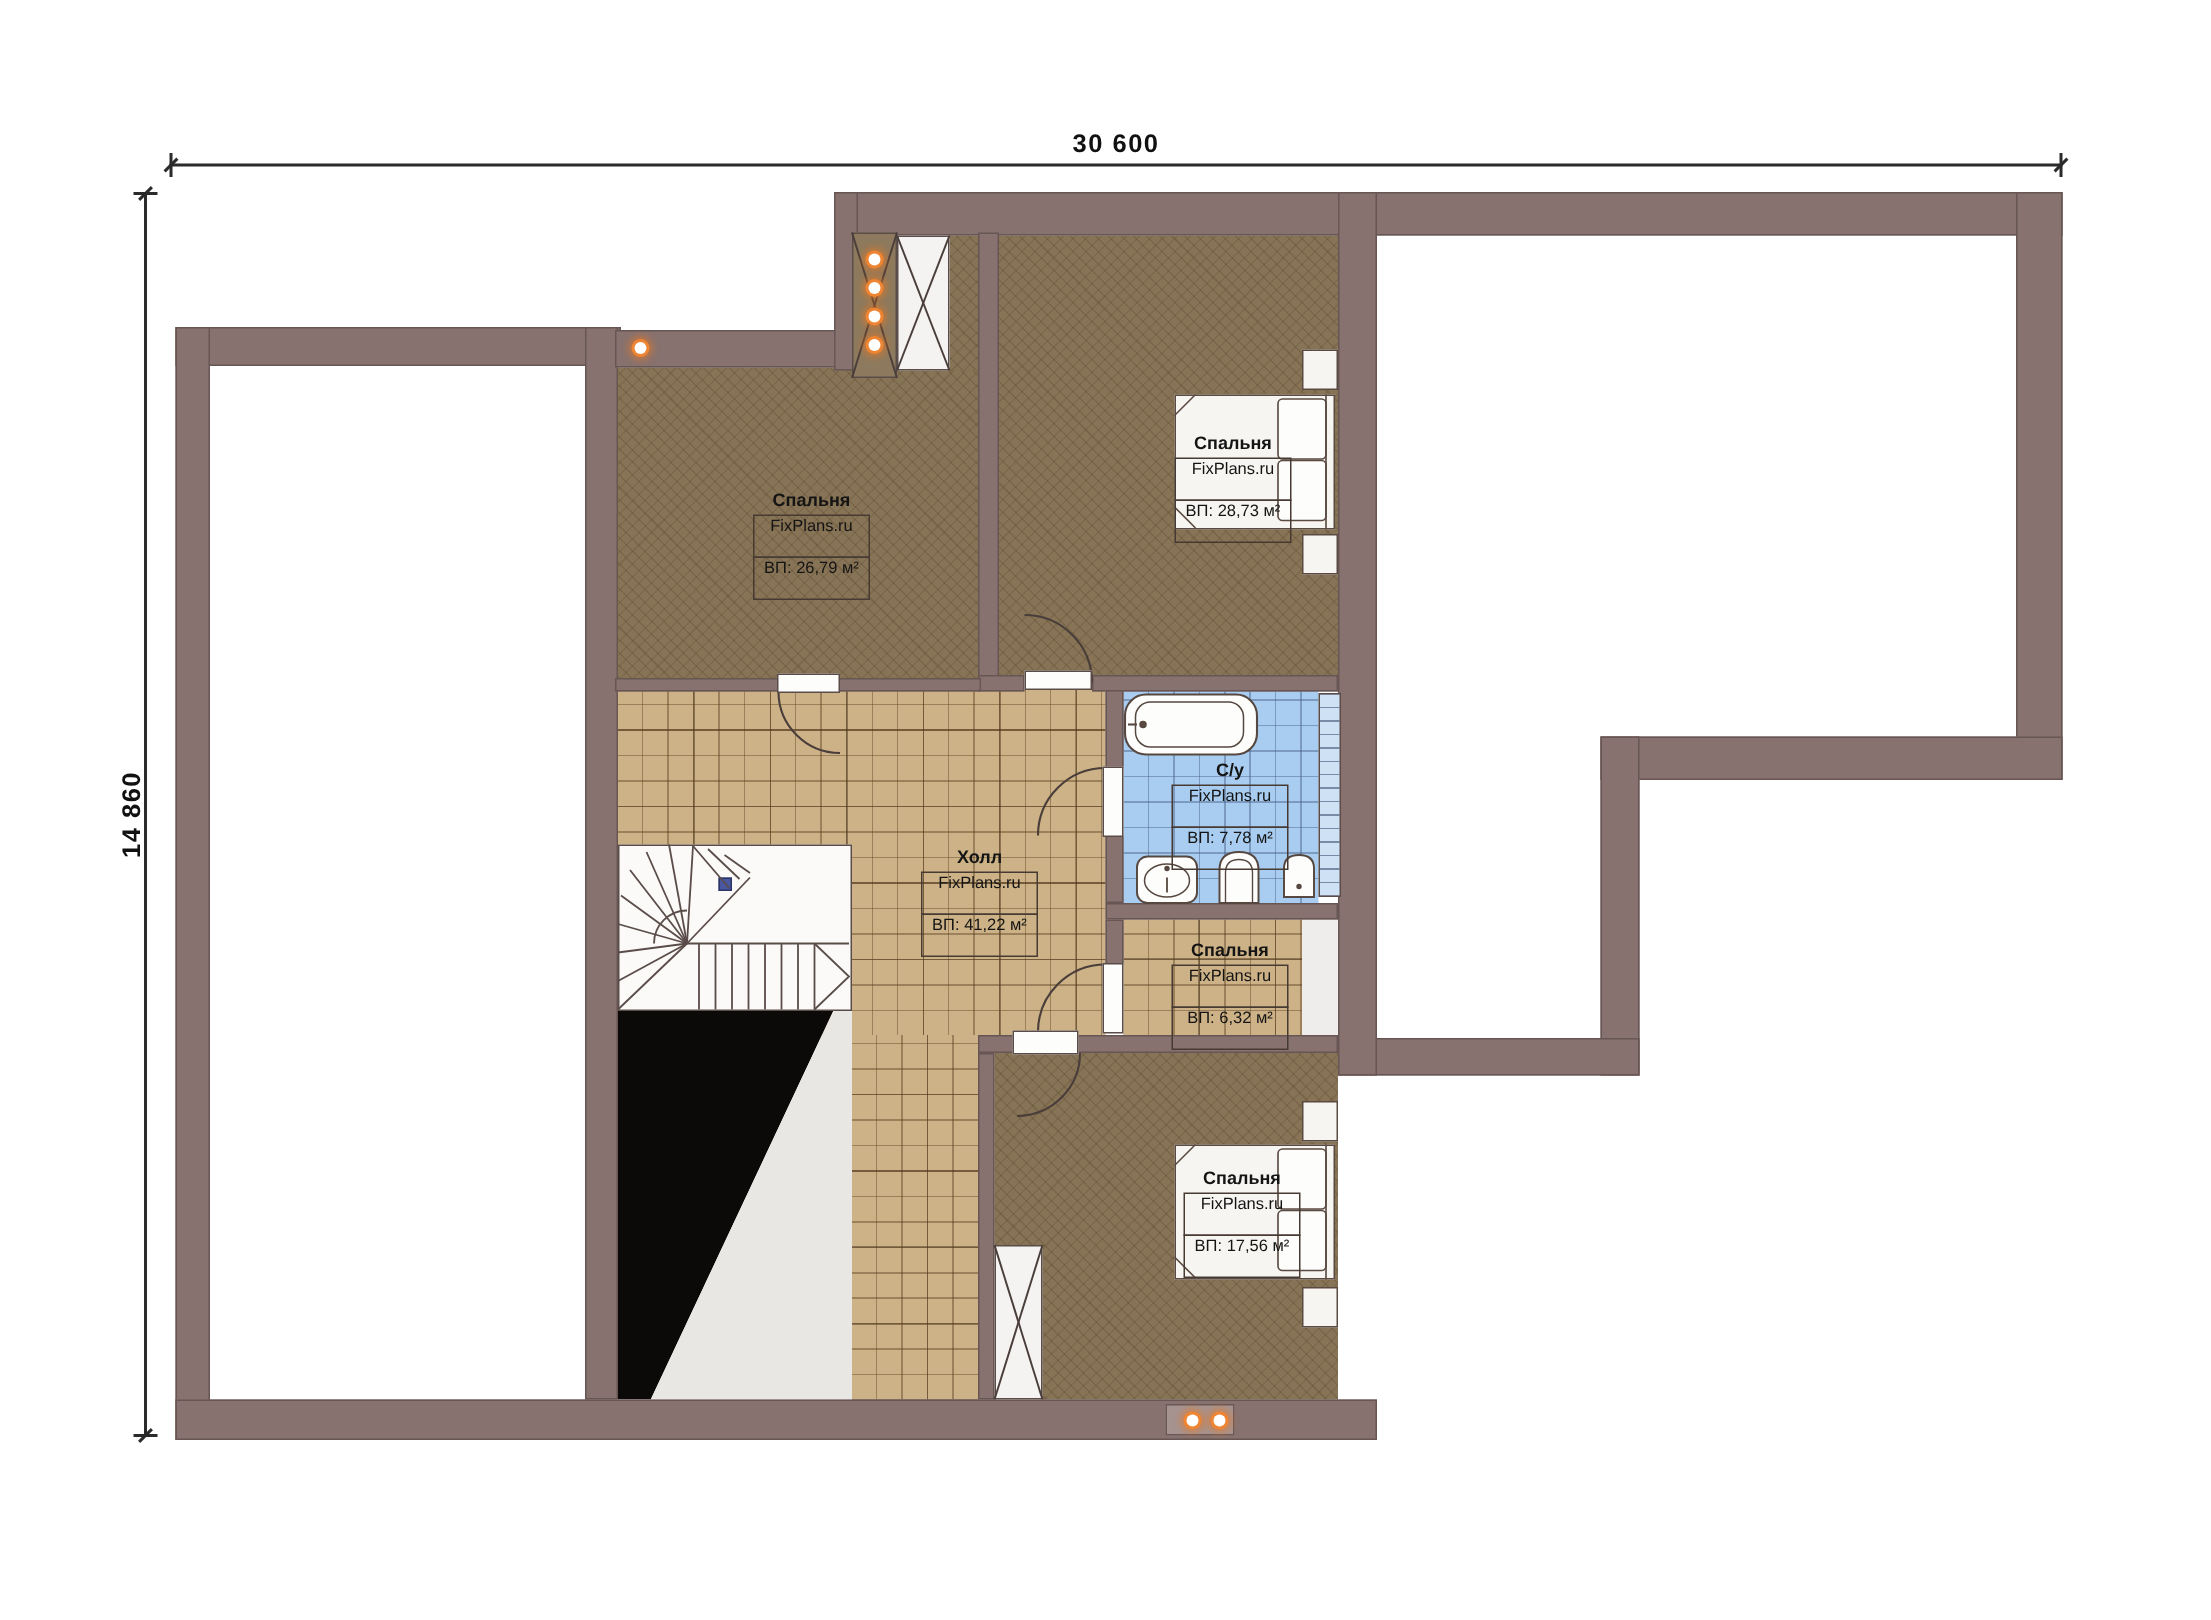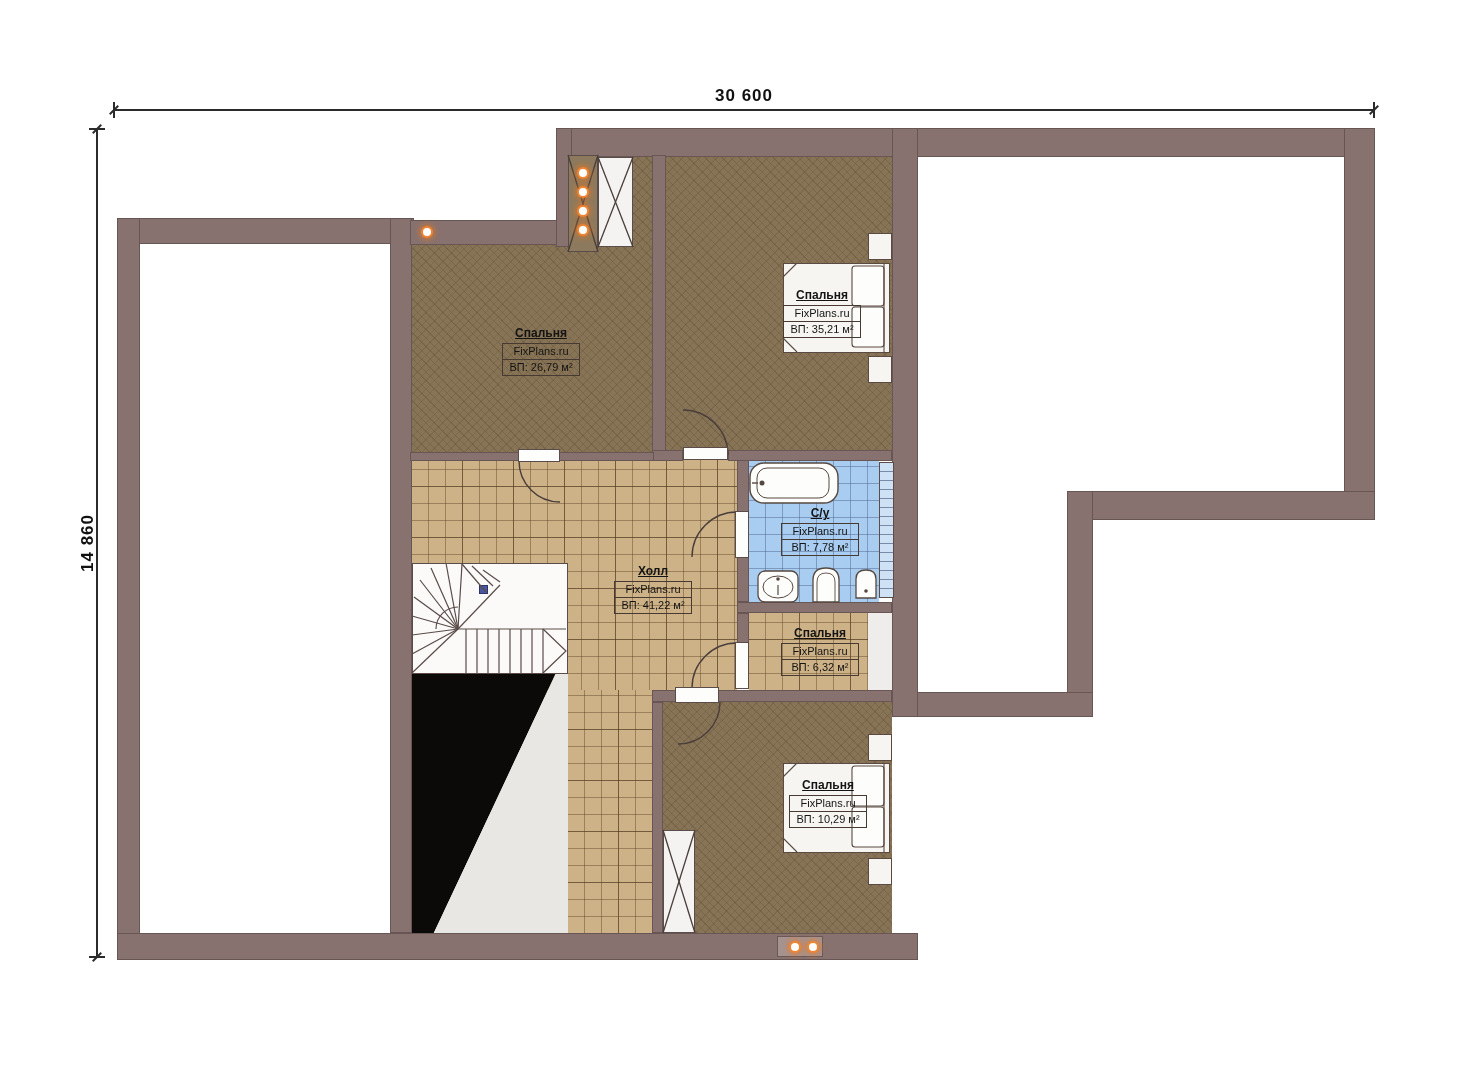--- a/index.html
+++ b/index.html
@@ -35,23 +35,23 @@
   .wedge{position:absolute;z-index:3;}
   .wedge .black{position:absolute;inset:0;background:#0b0a09;
      clip-path:polygon(0% 0%, 92% 0%, 14% 100%, 0% 100%);}
   .wedge .grayp{position:absolute;inset:0;background:#e9e7e4;
      clip-path:polygon(92% 0%, 100% 0%, 100% 100%, 14% 100%);}
   .bluesq{position:absolute;width:9px;height:9px;background:#4a57a0;border:1px solid #2c3566;z-index:5;}
   .spot{position:absolute;width:8px;height:8px;border-radius:50%;background:#ffffff;z-index:9;
     box-shadow:0 0 0 2px #ef8532, 0 0 6px 3px rgba(239,120,30,0.85);}
   .room-label{position:absolute;transform:translateX(-50%);display:flex;flex-direction:column;
     align-items:center;z-index:8;color:#141414;}
-  .room-label .rname{font-size:12px;font-weight:bold;margin-bottom:3px;white-space:nowrap;text-decoration:underline;}
+  .room-label .rname{font-size:12px;font-weight:bold;margin-bottom:3px;white-space:nowrap;}
   .room-label .rbox{border:1px solid #463a33;min-width:78px;padding:0 5px;font-size:11px;
-    line-height:15px;height:17px;text-align:center;white-space:nowrap;}
+    line-height:15px;height:29px;text-align:center;white-space:nowrap;}
   .room-label .rbox + .rbox{margin-top:-1px;}
   .dimline{position:absolute;background:#2b2b2b;z-index:10;}
   .dimtext{position:absolute;font-size:17px;font-weight:bold;color:#111;z-index:10;
     letter-spacing:1px;white-space:nowrap;}
   .tick{position:absolute;width:12px;height:2px;background:#2b2b2b;z-index:10;}
   svg.overlay{position:absolute;left:0;top:0;z-index:5;pointer-events:none;}
 </style>
 </head>
 <body>
 
@@ -218,41 +218,41 @@
   <div class="spot" style="left:809px;top:943px"></div>
 
   <div class="room-label" style="left:541px;top:326px">
     <div class="rname">Спальня</div>
     <div class="rbox">FixPlans.ru</div>
     <div class="rbox">ВП: 26,79 м²</div>
   </div>
   <div class="room-label" style="left:822px;top:288px">
     <div class="rname">Спальня</div>
     <div class="rbox">FixPlans.ru</div>
-    <div class="rbox">ВП: 35,21 м²</div>
+    <div class="rbox">ВП: 28,73 м²</div>
   </div>
   <div class="room-label" style="left:820px;top:506px">
     <div class="rname">С/у</div>
     <div class="rbox">FixPlans.ru</div>
     <div class="rbox">ВП: 7,78 м²</div>
   </div>
   <div class="room-label" style="left:653px;top:564px">
     <div class="rname">Холл</div>
     <div class="rbox">FixPlans.ru</div>
     <div class="rbox">ВП: 41,22 м²</div>
   </div>
   <div class="room-label" style="left:820px;top:626px">
     <div class="rname">Спальня</div>
     <div class="rbox">FixPlans.ru</div>
     <div class="rbox">ВП: 6,32 м²</div>
   </div>
   <div class="room-label" style="left:828px;top:778px">
     <div class="rname">Спальня</div>
     <div class="rbox">FixPlans.ru</div>
-    <div class="rbox">ВП: 10,29 м²</div>
+    <div class="rbox">ВП: 17,56 м²</div>
   </div>
 
   <div class="dimtext" style="left:744px;top:86px;transform:translateX(-50%)">30 600</div>
   <div class="dimline" style="left:113px;top:109px;width:1262px;height:2px"></div>
   <div class="dimline" style="left:113px;top:102px;width:2px;height:16px"></div>
   <div class="dimline" style="left:1373px;top:102px;width:2px;height:16px"></div>
   <div class="tick" style="left:108px;top:109px;transform:rotate(-45deg)"></div>
   <div class="tick" style="left:1368px;top:109px;transform:rotate(-45deg)"></div>
 
   <div class="dimtext" style="left:88px;top:543px;transform:translate(-50%,-50%) rotate(-90deg)">14 860</div>

